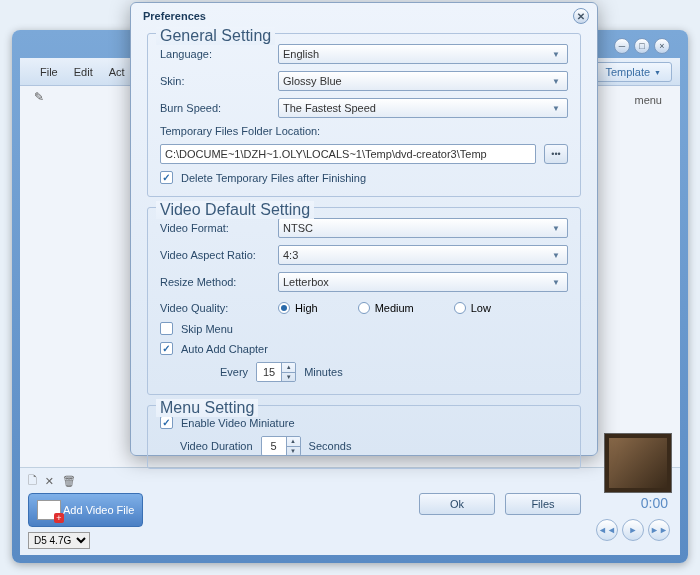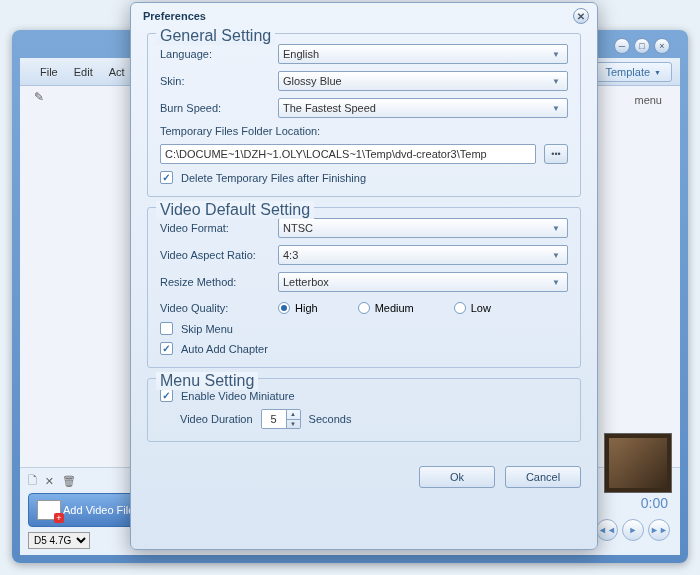--- a/index.html
+++ b/index.html
@@ -23,21 +23,21 @@
 .bg-addvid-icon::after{content:"+";position:absolute;right:-4px;bottom:-4px;background:#e03030;color:#fff;width:10px;height:10px;border-radius:2px;font-size:9px;text-align:center;line-height:10px}
 .bg-disc{position:absolute;bottom:6px;left:8px;display:flex;gap:4px;align-items:center}
 .bg-disc select{font-size:10px;padding:1px;border:1px solid #999}
 .bg-preview{position:absolute;bottom:62px;right:8px;width:68px;height:60px;background:#3a2a1a;border:1px solid #666}
 .bg-preview::after{content:"";position:absolute;inset:4px;background:linear-gradient(135deg,#8a6a4a,#3a2a1a)}
 .bg-time{position:absolute;bottom:44px;right:12px;color:#5a8bc4;font-size:14px}
 .bg-playctrl{position:absolute;bottom:14px;right:10px;display:flex;gap:4px}
 .bg-playbtn{width:22px;height:22px;border-radius:50%;background:linear-gradient(180deg,#fff,#d0e0f2);border:1px solid #9ab4d4;display:flex;align-items:center;justify-content:center;color:#5a8bc4;font-size:9px}
 .bg-menu-txt{position:absolute;top:36px;right:18px;color:#555;font-size:11px}
 
-.dialog{position:absolute;top:2px;left:130px;width:468px;height:548px;background:linear-gradient(180deg,#eef4fc 0%,#dae6f4 100%);border:1px solid #8aa4c4;border-radius:6px;box-shadow:0 4px 20px rgba(0,0,0,0.35)}
+.dialog{position:absolute;top:2px;left:130px;width:468px;height:454px;background:linear-gradient(180deg,#eef4fc 0%,#dae6f4 100%);border:1px solid #8aa4c4;border-radius:6px;box-shadow:0 4px 20px rgba(0,0,0,0.35)}
 .dlg-title{height:26px;display:flex;align-items:center;justify-content:space-between;padding:0 8px 0 12px;font-weight:bold;color:#1a3a5a;font-size:11px}
 .dlg-close{width:16px;height:16px;border-radius:50%;background:linear-gradient(180deg,#fff,#c8d8ec);border:1px solid #7a9bc2;display:flex;align-items:center;justify-content:center;font-size:10px;color:#456;cursor:pointer}
 .dlg-body{padding:4px 16px 8px}
 .fieldset{border:1px solid #b0c4de;border-radius:3px;padding:10px 12px 12px;margin-bottom:10px;position:relative}
 .fieldset-legend{position:absolute;top:-7px;left:8px;background:linear-gradient(180deg,#eef4fc,#e8f0fa);padding:0 4px;color:#3a5a7a;font-size:16px}
 .row{display:flex;align-items:center;margin-bottom:7px;gap:8px}
 .row:last-child{margin-bottom:0}
 .lbl{width:110px;color:#2a4a6a;flex-shrink:0}
 .sel{flex:1;height:20px;background:linear-gradient(180deg,#fff,#e4ecf6);border:1px solid #8aa4c4;border-radius:2px;padding:0 4px;display:flex;align-items:center;justify-content:space-between;color:#333;cursor:pointer}
 .sel-arrow{width:14px;height:14px;display:flex;align-items:center;justify-content:center;color:#5a7a9a;font-size:8px}
@@ -191,20 +191,31 @@
         </div>
       </div>
       <div class="row" style="margin-top:8px">
         <div class="chk"></div>
         <span class="sub-lbl">Skip Menu</span>
       </div>
       <div class="row">
         <div class="chk">✓</div>
         <span class="sub-lbl">Auto Add Chapter</span>
       </div>
+      <div class="row indent" style="margin-left:60px">
+        <span style="color:#2a4a6a">Every</span>
+        <div class="spinner">
+          <div class="spinner-val">15</div>
+          <div class="spinner-btns">
+              <div class="spinner-btn">▲</div>
+              <div class="spinner-btn">▼</div>
+            </div>
+        </div>
+        <span style="color:#2a4a6a">Minutes</span>
+      </div>
     </div>
 
     <div class="fieldset">
       <div class="fieldset-legend">Menu Setting</div>
       <div class="row">
         <div class="chk">✓</div>
         <span class="sub-lbl">Enable Video Miniature</span>
       </div>
       <div class="row indent">
         <span style="color:#2a4a6a">Video Duration</span>
@@ -215,15 +226,15 @@
               <div class="spinner-btn">▼</div>
             </div>
         </div>
         <span style="color:#2a4a6a">Seconds</span>
       </div>
     </div>
 
   </div>
   <div class="dlg-footer">
     <div class="btn">Ok</div>
-    <div class="btn">Cancel</div>
+    <div class="btn">Files</div>
   </div>
 </div>
 
 </body></html>

